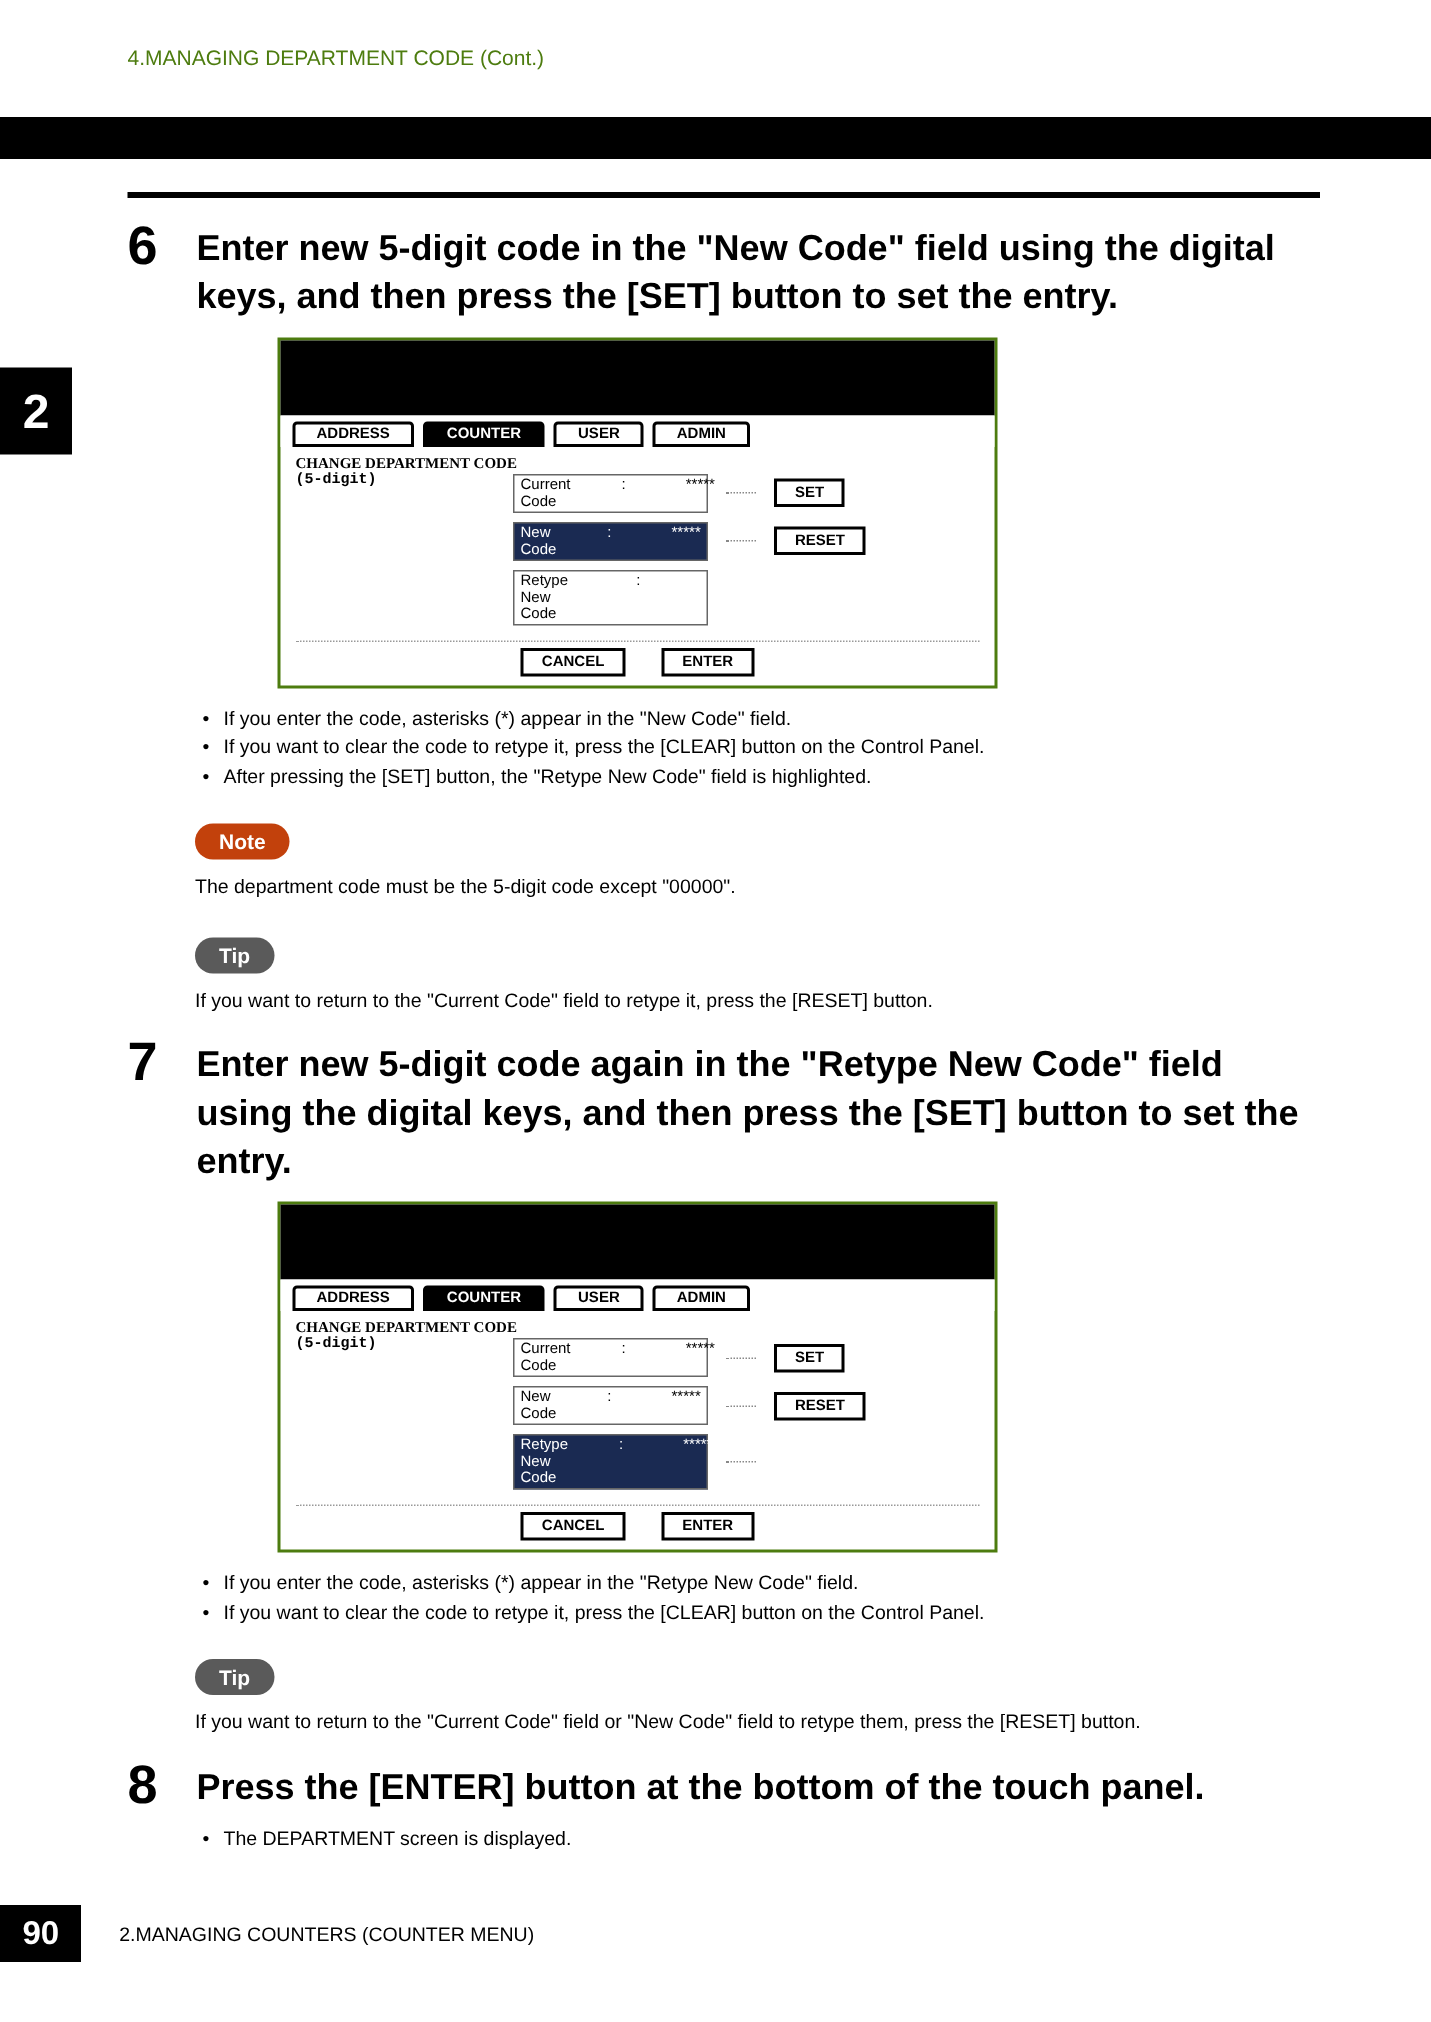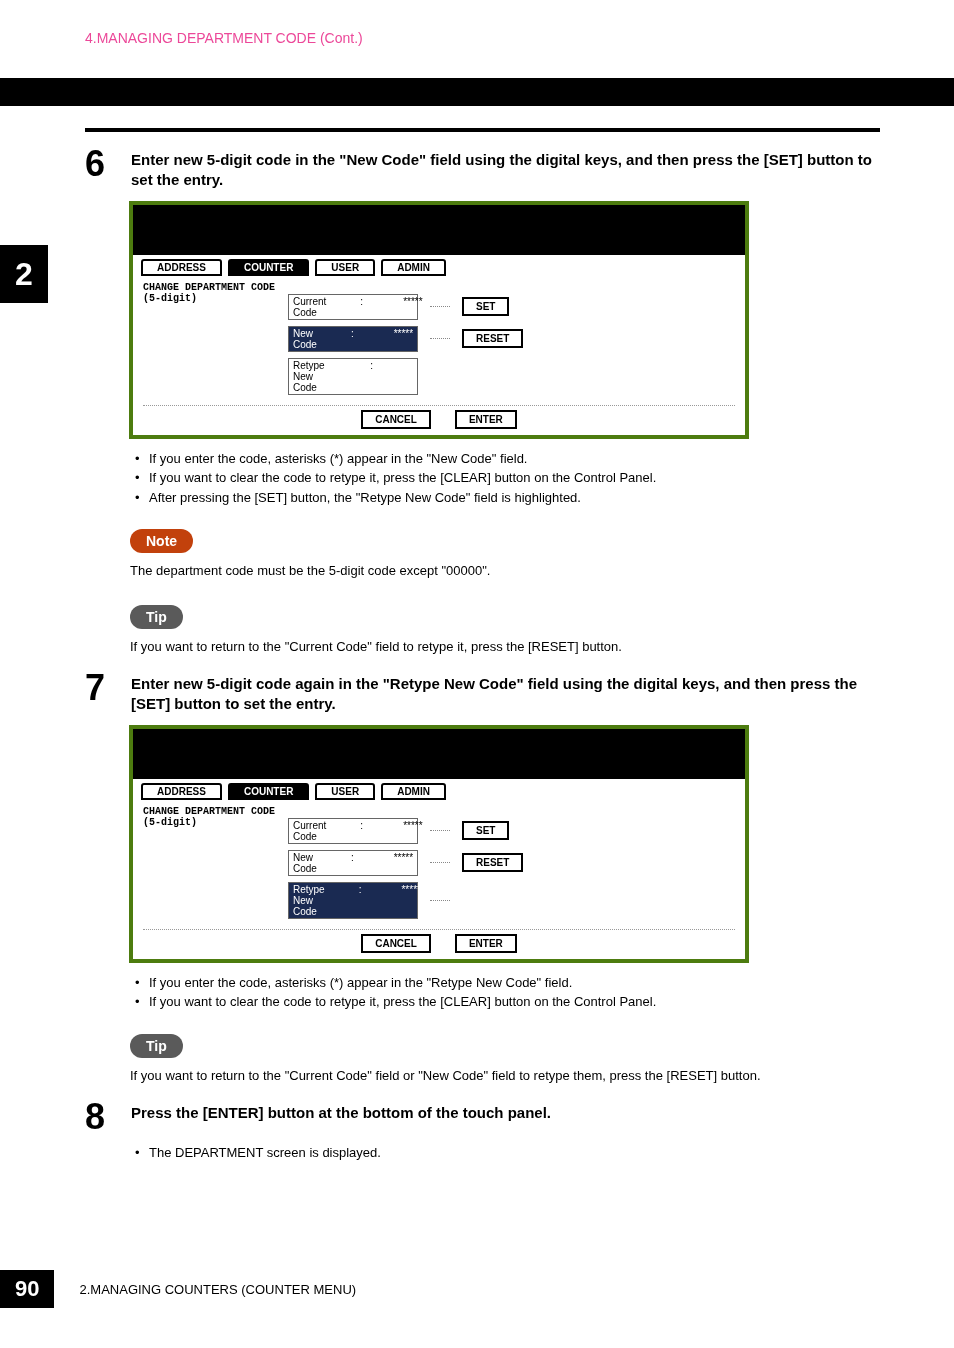--- a/index.html
+++ b/index.html
@@ -7,21 +7,21 @@
       width: 954px;
       height: 1348px;
       background: #fff;
       font-family: Arial, Helvetica, sans-serif;
       color: #000;
       position: relative;
     }
     .header {
       padding: 30px 13px 0 85px;
       font-size: 14px;
-      color: #ec4899;
+      color: #4d7c0f;
     }
     .black-bar {
       position: absolute;
       top: 78px;
       left: 0;
       width: 954px;
       height: 28px;
       background: #000;
     }
     .chapter-tab {
@@ -55,29 +55,29 @@
       gap: 18px;
       margin-bottom: 8px;
     }
     .step-num {
       font-size: 36px;
       font-weight: bold;
       line-height: 1;
       min-width: 28px;
     }
     .step-text {
-      font-size: 15px;
+      font-size: 24px;
       font-weight: bold;
       line-height: 1.35;
       padding-top: 4px;
     }
     .ui-screenshot {
-      margin: 10px 0 10px 44px;
-      width: 620px;
-      border: 4px solid #4d7c0f;
+      margin: 10px 0 10px 100px;
+      width: 480px;
+      border: 2px solid #4d7c0f;
       background: #fff;
     }
     .ui-top {
       height: 50px;
       background: #000;
     }
     .ui-tabs {
       display: flex;
       gap: 6px;
       padding: 4px 8px 0 8px;
@@ -94,21 +94,21 @@
     }
     .ui-tab.active {
       background: #000;
       color: #fff;
     }
     .ui-body {
       padding: 6px 10px 2px 10px;
       font-family: "Courier New", monospace;
       font-size: 10px;
     }
-    .ui-title { font-weight: bold; }
+    .ui-title { font-weight: bold; font-family: Liberation Serif, serif; }
     .ui-subtitle { font-weight: bold; margin-bottom: 4px;}
     .ui-rows {
       margin-left: 145px;
       display: flex;
       flex-direction: column;
       gap: 6px;
       margin-top: -14px;
     }
     .ui-row {
       display: flex;

